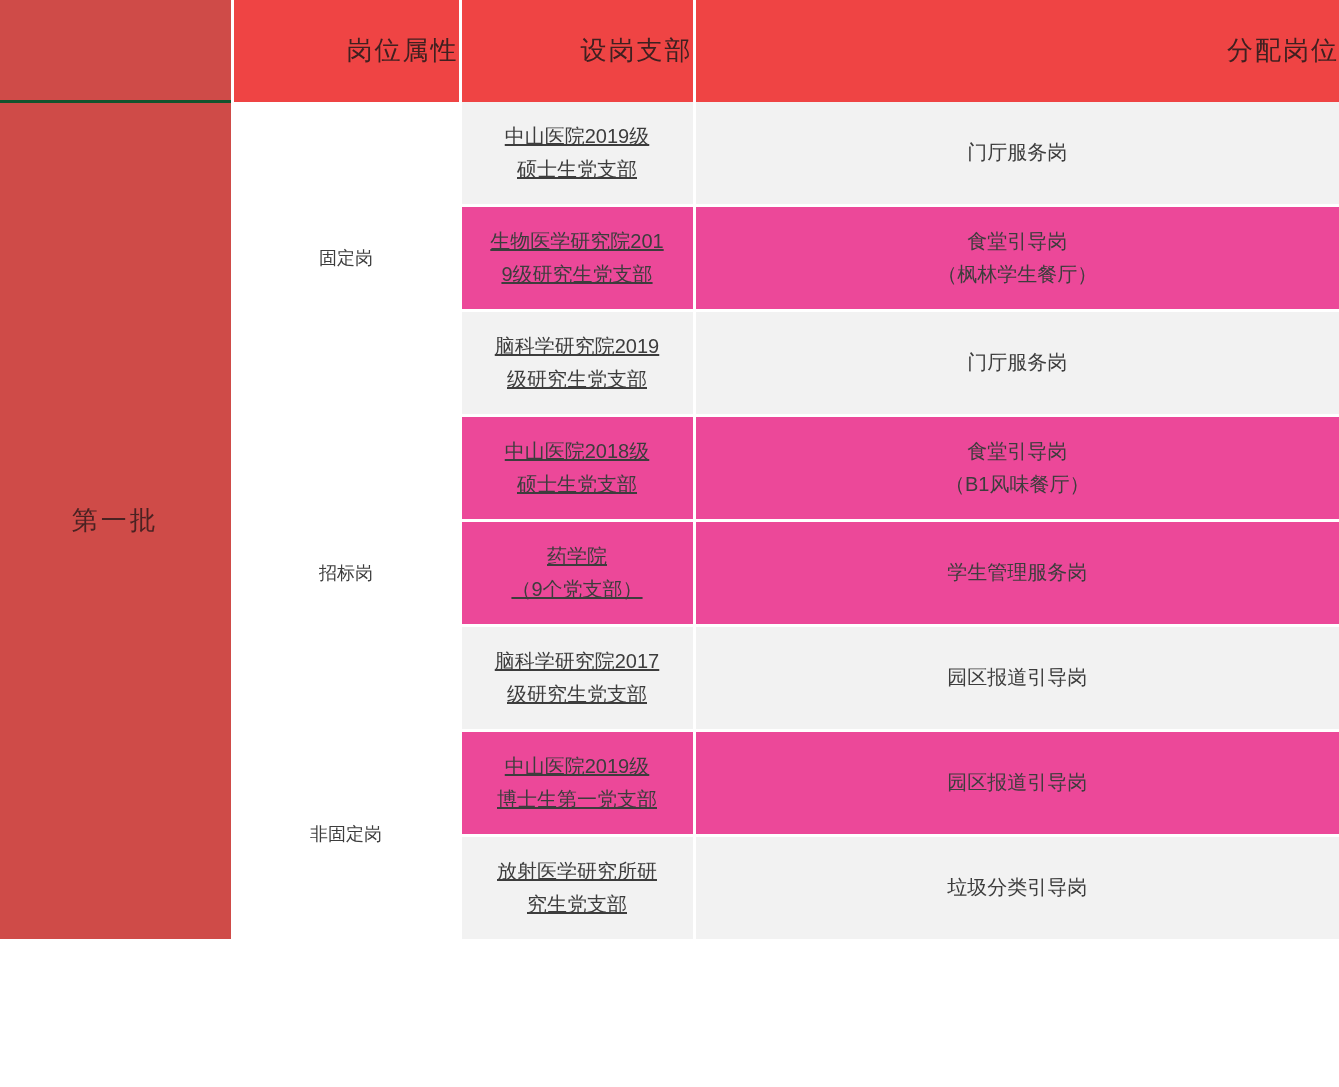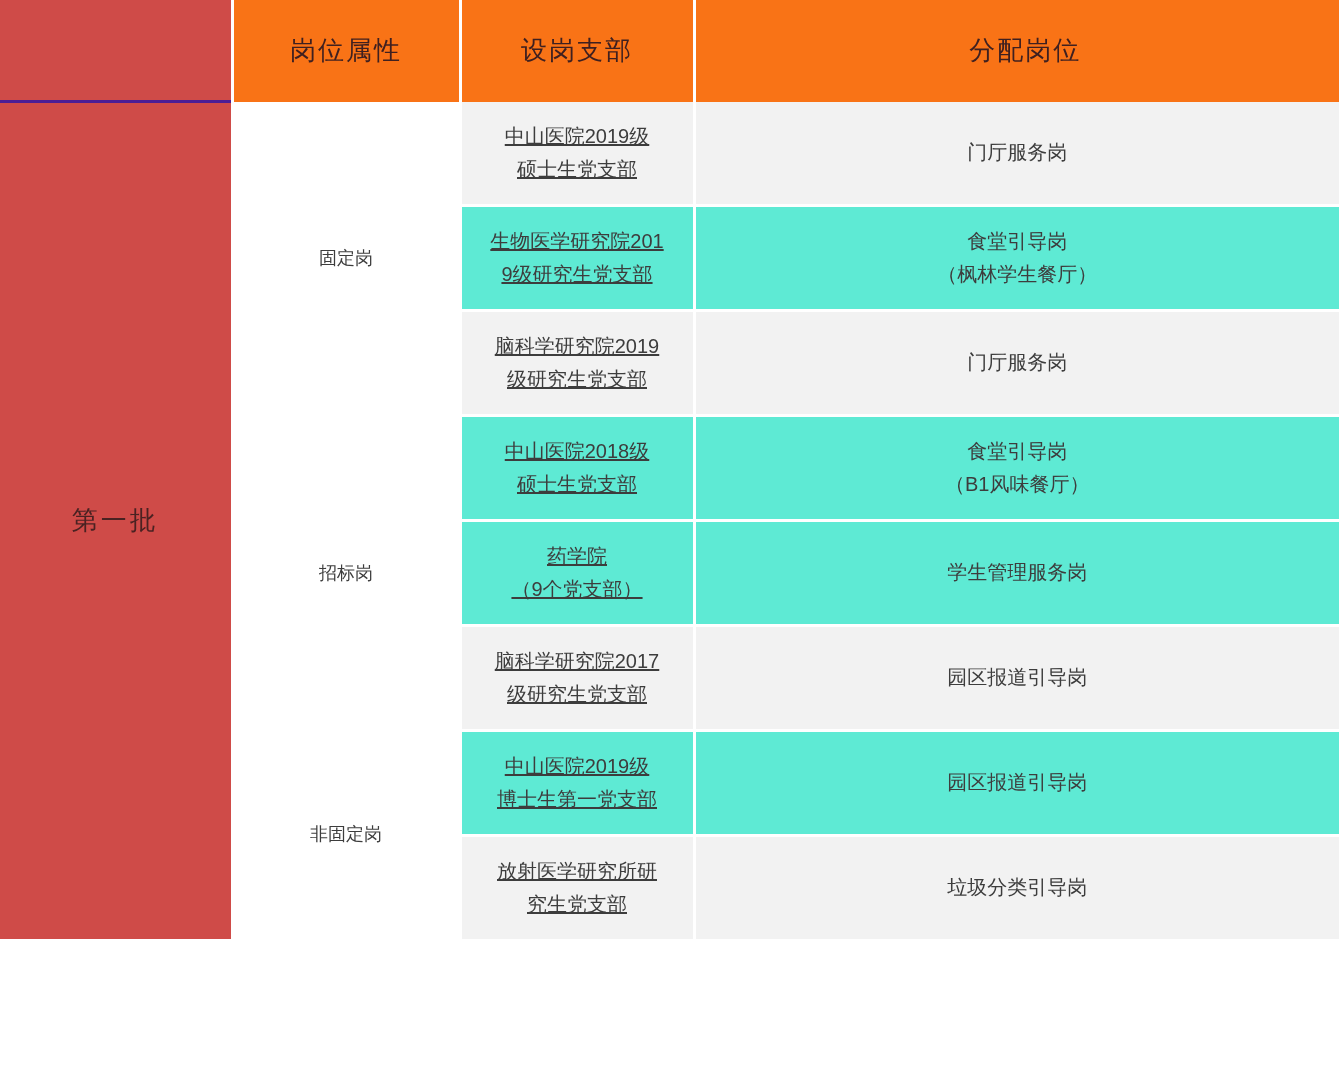--- a/index.html
+++ b/index.html
@@ -25,44 +25,44 @@
   col.c-post  { width: 645px; }
 
   
   th.head-empty {
     background: #cf4b48;
     border-right: 3px solid #ffffff;
     height: 100px;
     padding: 0;
   }
   th.head-cell {
-    background: #f97316;
+    background: #ef4444;
     color: #3f2020;
     font-size: 26px;
     font-weight: normal;
     letter-spacing: 2px;
-    text-align: center;
+    text-align: right;
     vertical-align: middle;
     height: 100px;
     padding: 0;
     border-right: 3px solid #ffffff;
     margin-left: 48px;
   }
   th.head-cell.last { border-right: none; padding-left: 16px; }
 
   
   td.batch-cell {
     background: #cf4b48;
     color: #4a2222;
     font-size: 26px;
     letter-spacing: 3px;
     text-align: center;
     vertical-align: middle;
     border-right: 3px solid #ffffff;
-    border-top: 3px solid #4c1d95;
+    border-top: 3px solid #14532d;
     padding: 0;
   }
 
   
   td.attr-cell {
     background: #ffffff;
     color: #3d3d3d;
     font-size: 18px;
     text-align: center;
     vertical-align: middle;
@@ -82,21 +82,21 @@
   td.branch-cell {
     border-right: 3px solid #ffffff;
     text-decoration: underline;
   }
   tr.rowshade td.branch-cell,
   tr.rowshade td.post-cell {
     background: #f2f2f2;
   }
   tr.rowplain td.branch-cell,
   tr.rowplain td.post-cell {
-    background: #5eead4;
+    background: #ec4899;
   }
   td.branch-cell .ln, td.post-cell .ln {
     display: block;
     white-space: nowrap;
   }
   td.branch-cell.big .ln, td.post-cell.big .ln {
     font-size: 20px;
   }
   .rowsep {
     border-top: 3px solid #ffffff;

